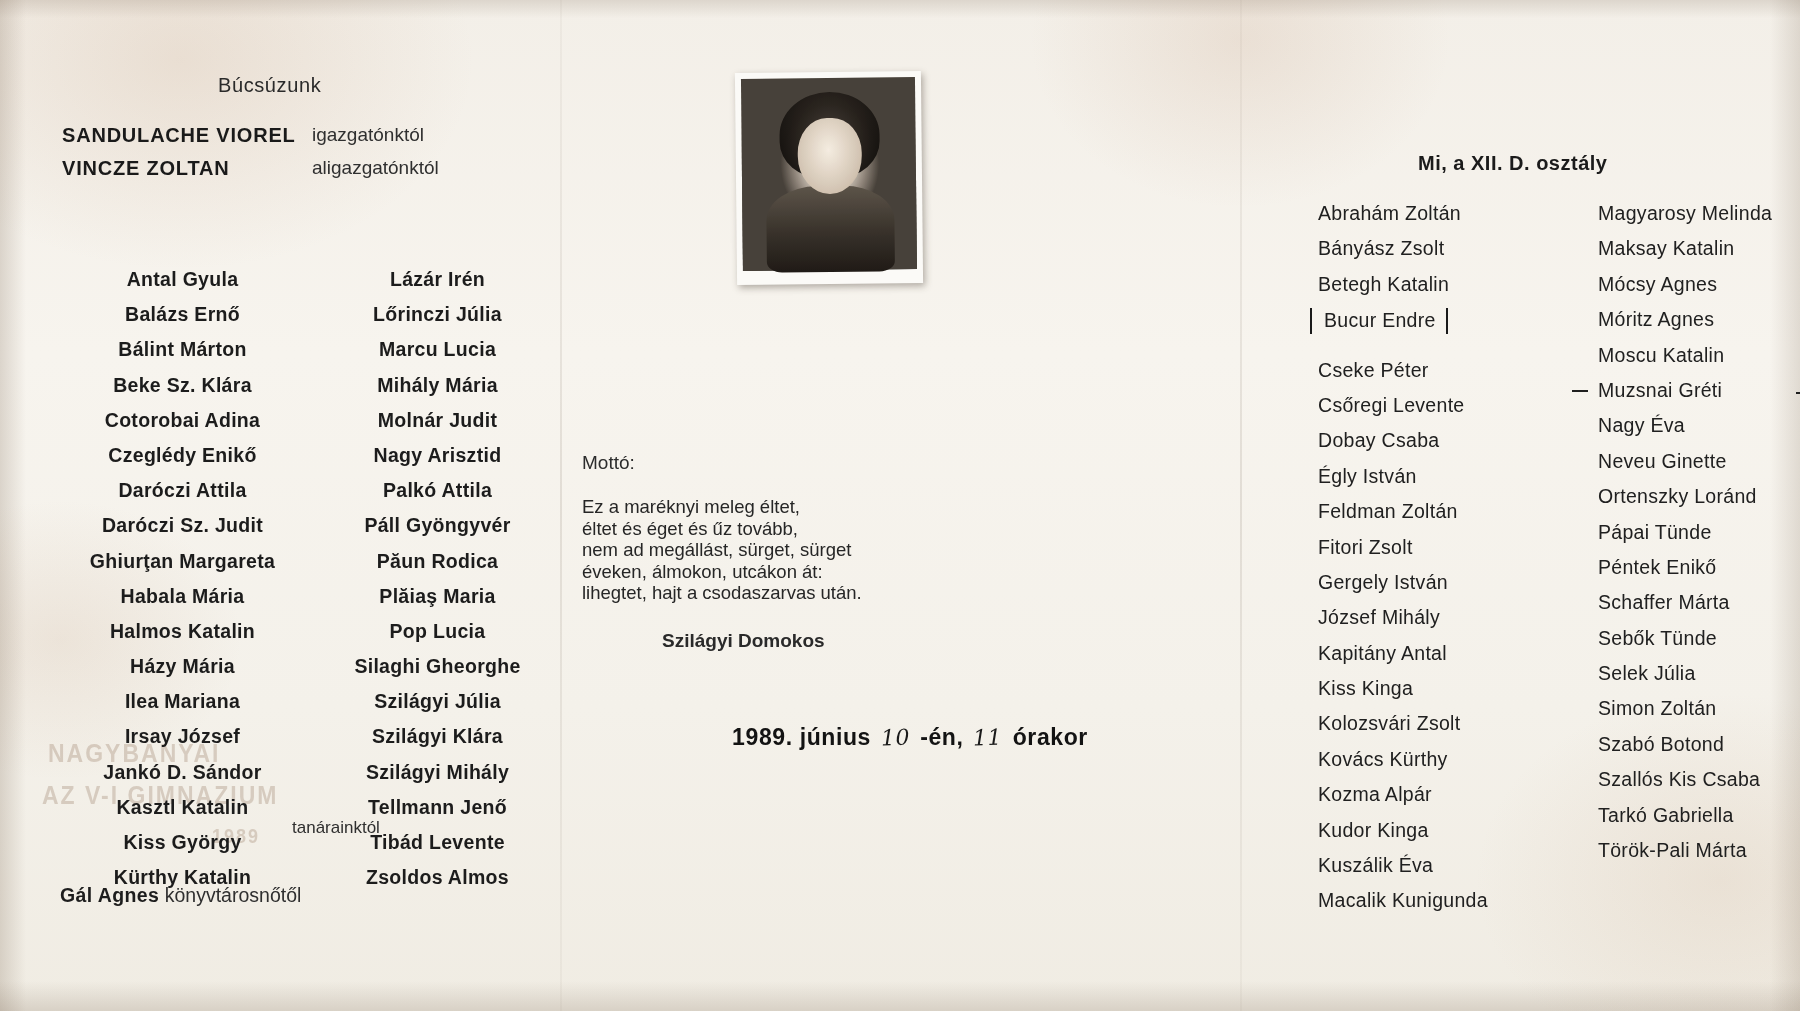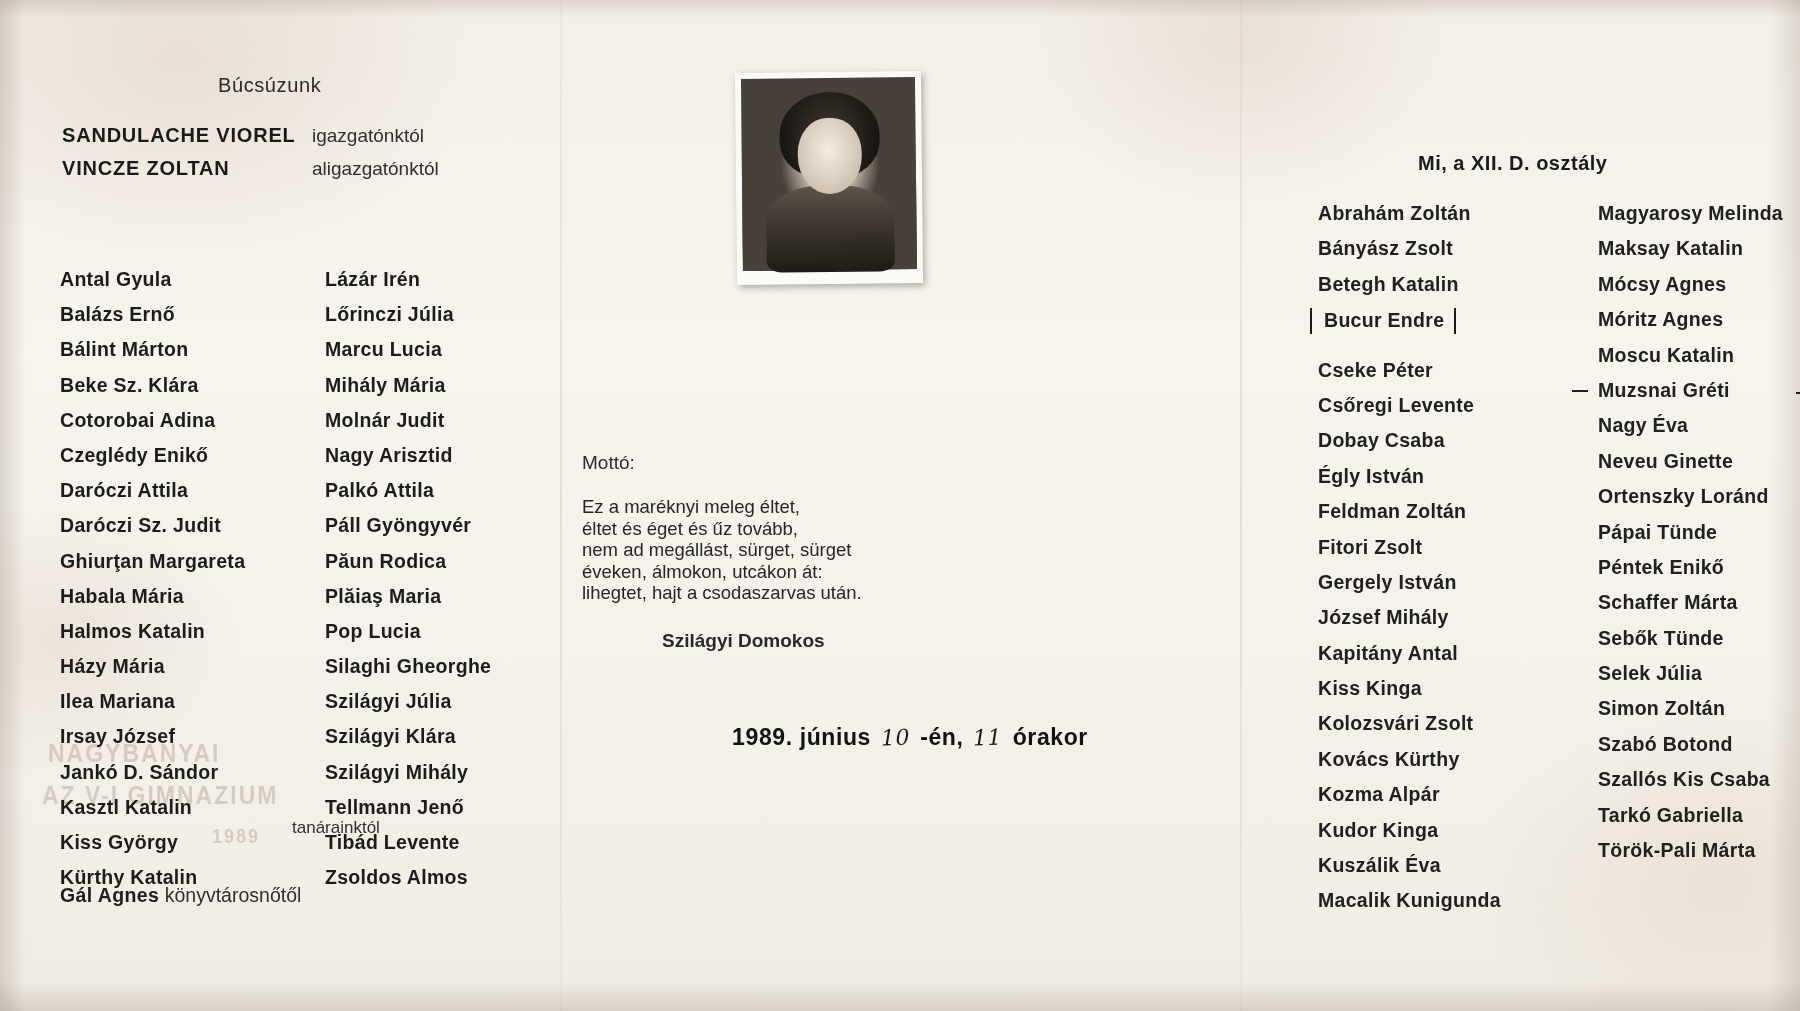--- a/index.html
+++ b/index.html
@@ -66,21 +66,21 @@
     letter-spacing: 0.6px;
     color: #2a2a2a;
   }
   #principals {
     position: absolute;
     left: 62px; top: 124px;
     width: 500px;
   }
   .principal-row {
     display: flex;
-    align-items: flex-end;
+    align-items: flex-start;
     margin-bottom: 10px;
   }
   .principal-name {
     width: 250px;
     font-weight: bold;
     font-size: 20px;
     letter-spacing: 0.8px;
     color: #1a1a1a;
   }
   .principal-role {
@@ -89,20 +89,21 @@
   }
 
   #teacher-columns {
     position: absolute;
     left: 60px; top: 268px;
     width: 520px;
     display: flex;
   }
   .teacher-col {
     width: 245px;
+    text-align: center;
   }
   .teacher-name {
     font-weight: bold;
     font-size: 19.5px;
     letter-spacing: 0.3px;
     margin-bottom: 12.2px;
     color: #1c1c1c;
     white-space: nowrap;
   }
   .teacher-col.right .teacher-name { margin-left: 20px; }
@@ -247,21 +248,21 @@
     font-weight: bold;
     letter-spacing: 0.5px;
     color: #1b1b1b;
   }
   #student-columns {
     position: absolute;
     left: 1318px; top: 202px;
     width: 470px;
     display: flex;
   }
-  .student-col { width: 210px; font-weight: bold; }
+  .student-col { width: 210px; }
   .student-col.right { margin-left: 90px; }
   .student-name {
     font-size: 19.5px;
     letter-spacing: 0.3px;
     margin-bottom: 12.4px;
     color: #202020;
     white-space: nowrap;
   }
   .student-name.boxed {
     display: inline-block;

